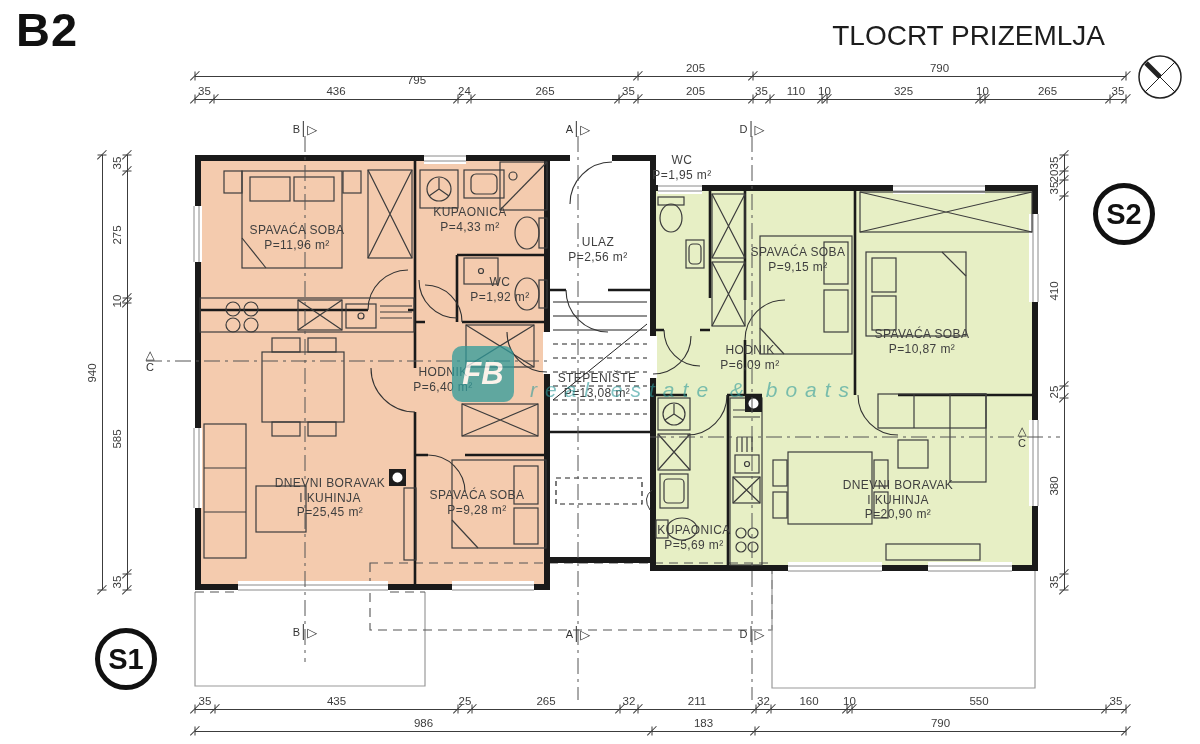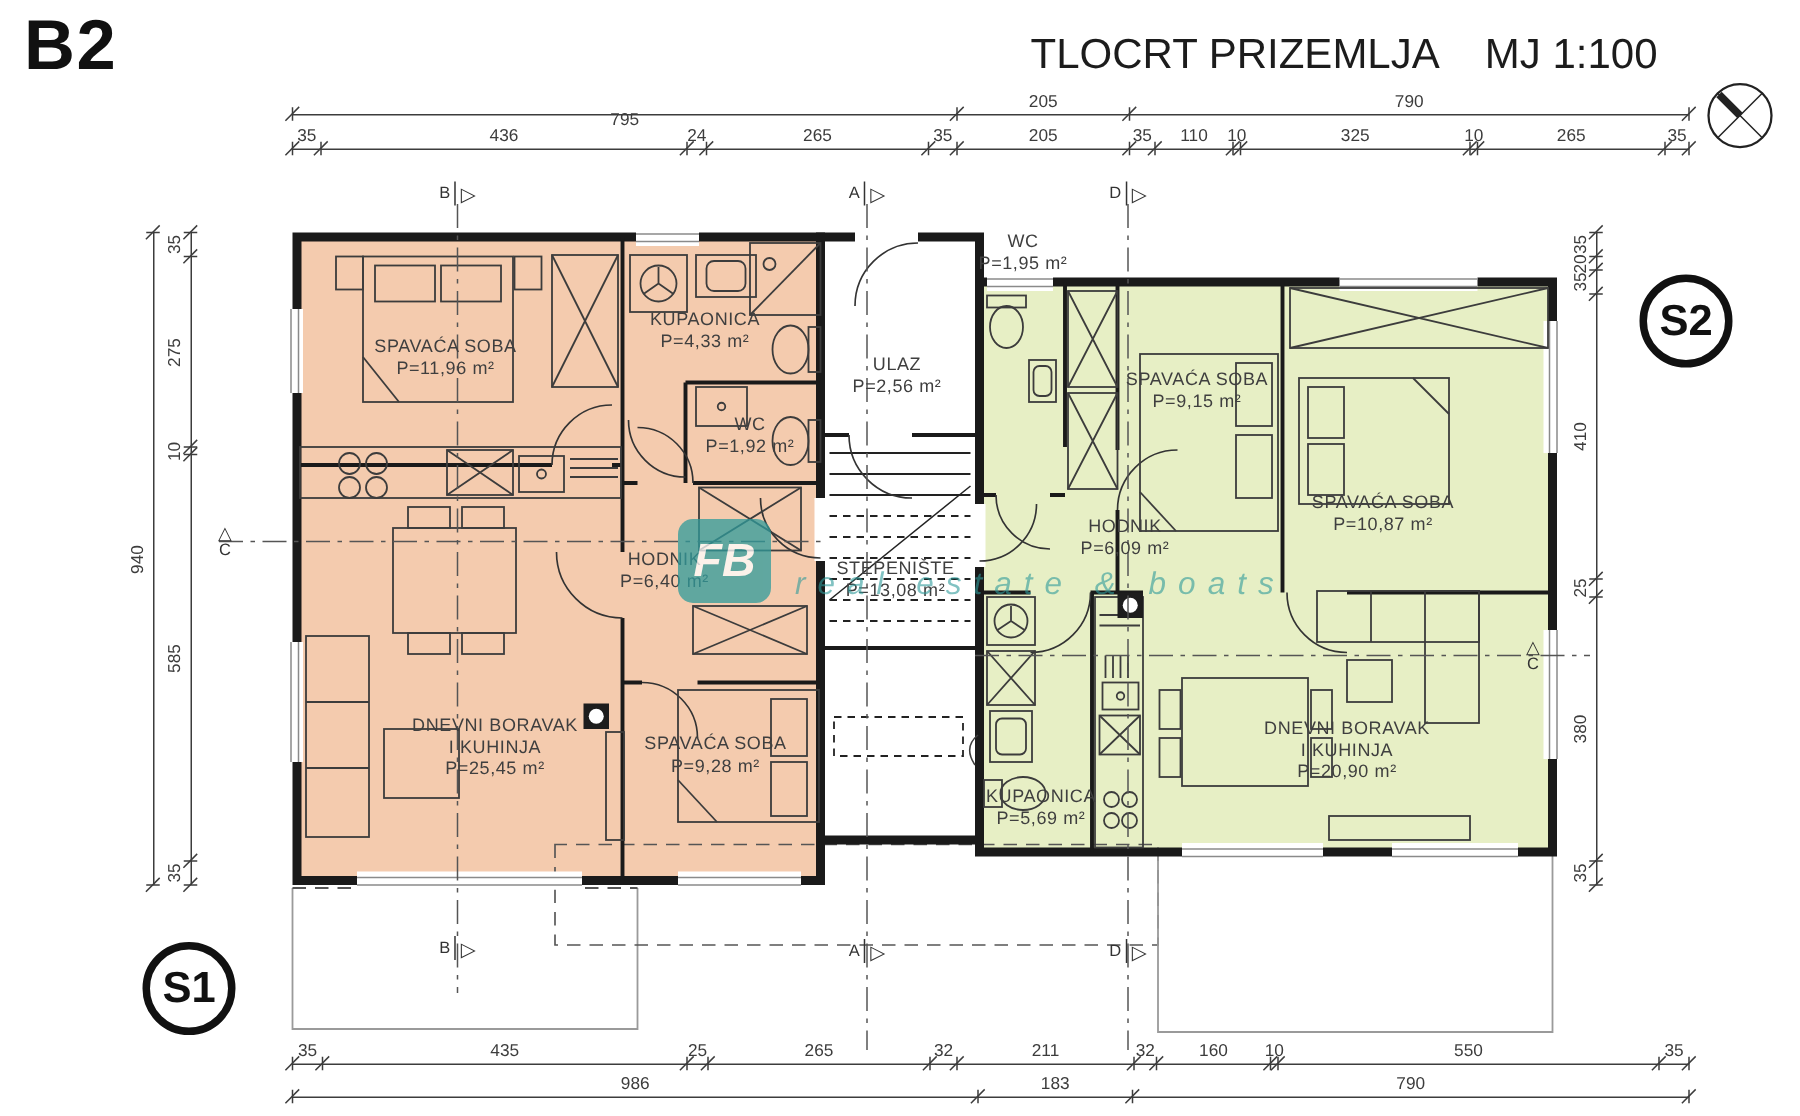--- a/index.html
+++ b/index.html
@@ -276,21 +276,20 @@
     <g stroke="#222" fill="none">
       <circle cx="1160" cy="77" r="21" stroke-width="1.5"></circle>
       <path d="M1145 62 L1175 92 M1175 62 L1145 92" stroke-width="1"></path>
       <path d="M1146 63 L1160 77" stroke-width="5"></path>
     </g>
   </svg>
 
   <div class="project">B2</div>
   <div class="titlewrap">
     <span>TLOCRT PRIZEMLJA</span>
-    <span>MJ 1:100</span>
   </div>
 
   <div id="dim-layer">
       <div class="dim-line" style="left: 195px; top: 76px; width: 931px; height: 1.2px;"></div>
       <div class="dim-tick" style="left: 195px; top: 76px;"></div>
       <div class="dim-ext-h" style="left: 195px; top: 76px;"></div>
       <div class="dim-tick" style="left: 638px; top: 76px;"></div>
       <div class="dim-ext-h" style="left: 638px; top: 76px;"></div>
       <div class="dim-tick" style="left: 753px; top: 76px;"></div>
       <div class="dim-ext-h" style="left: 753px; top: 76px;"></div>

